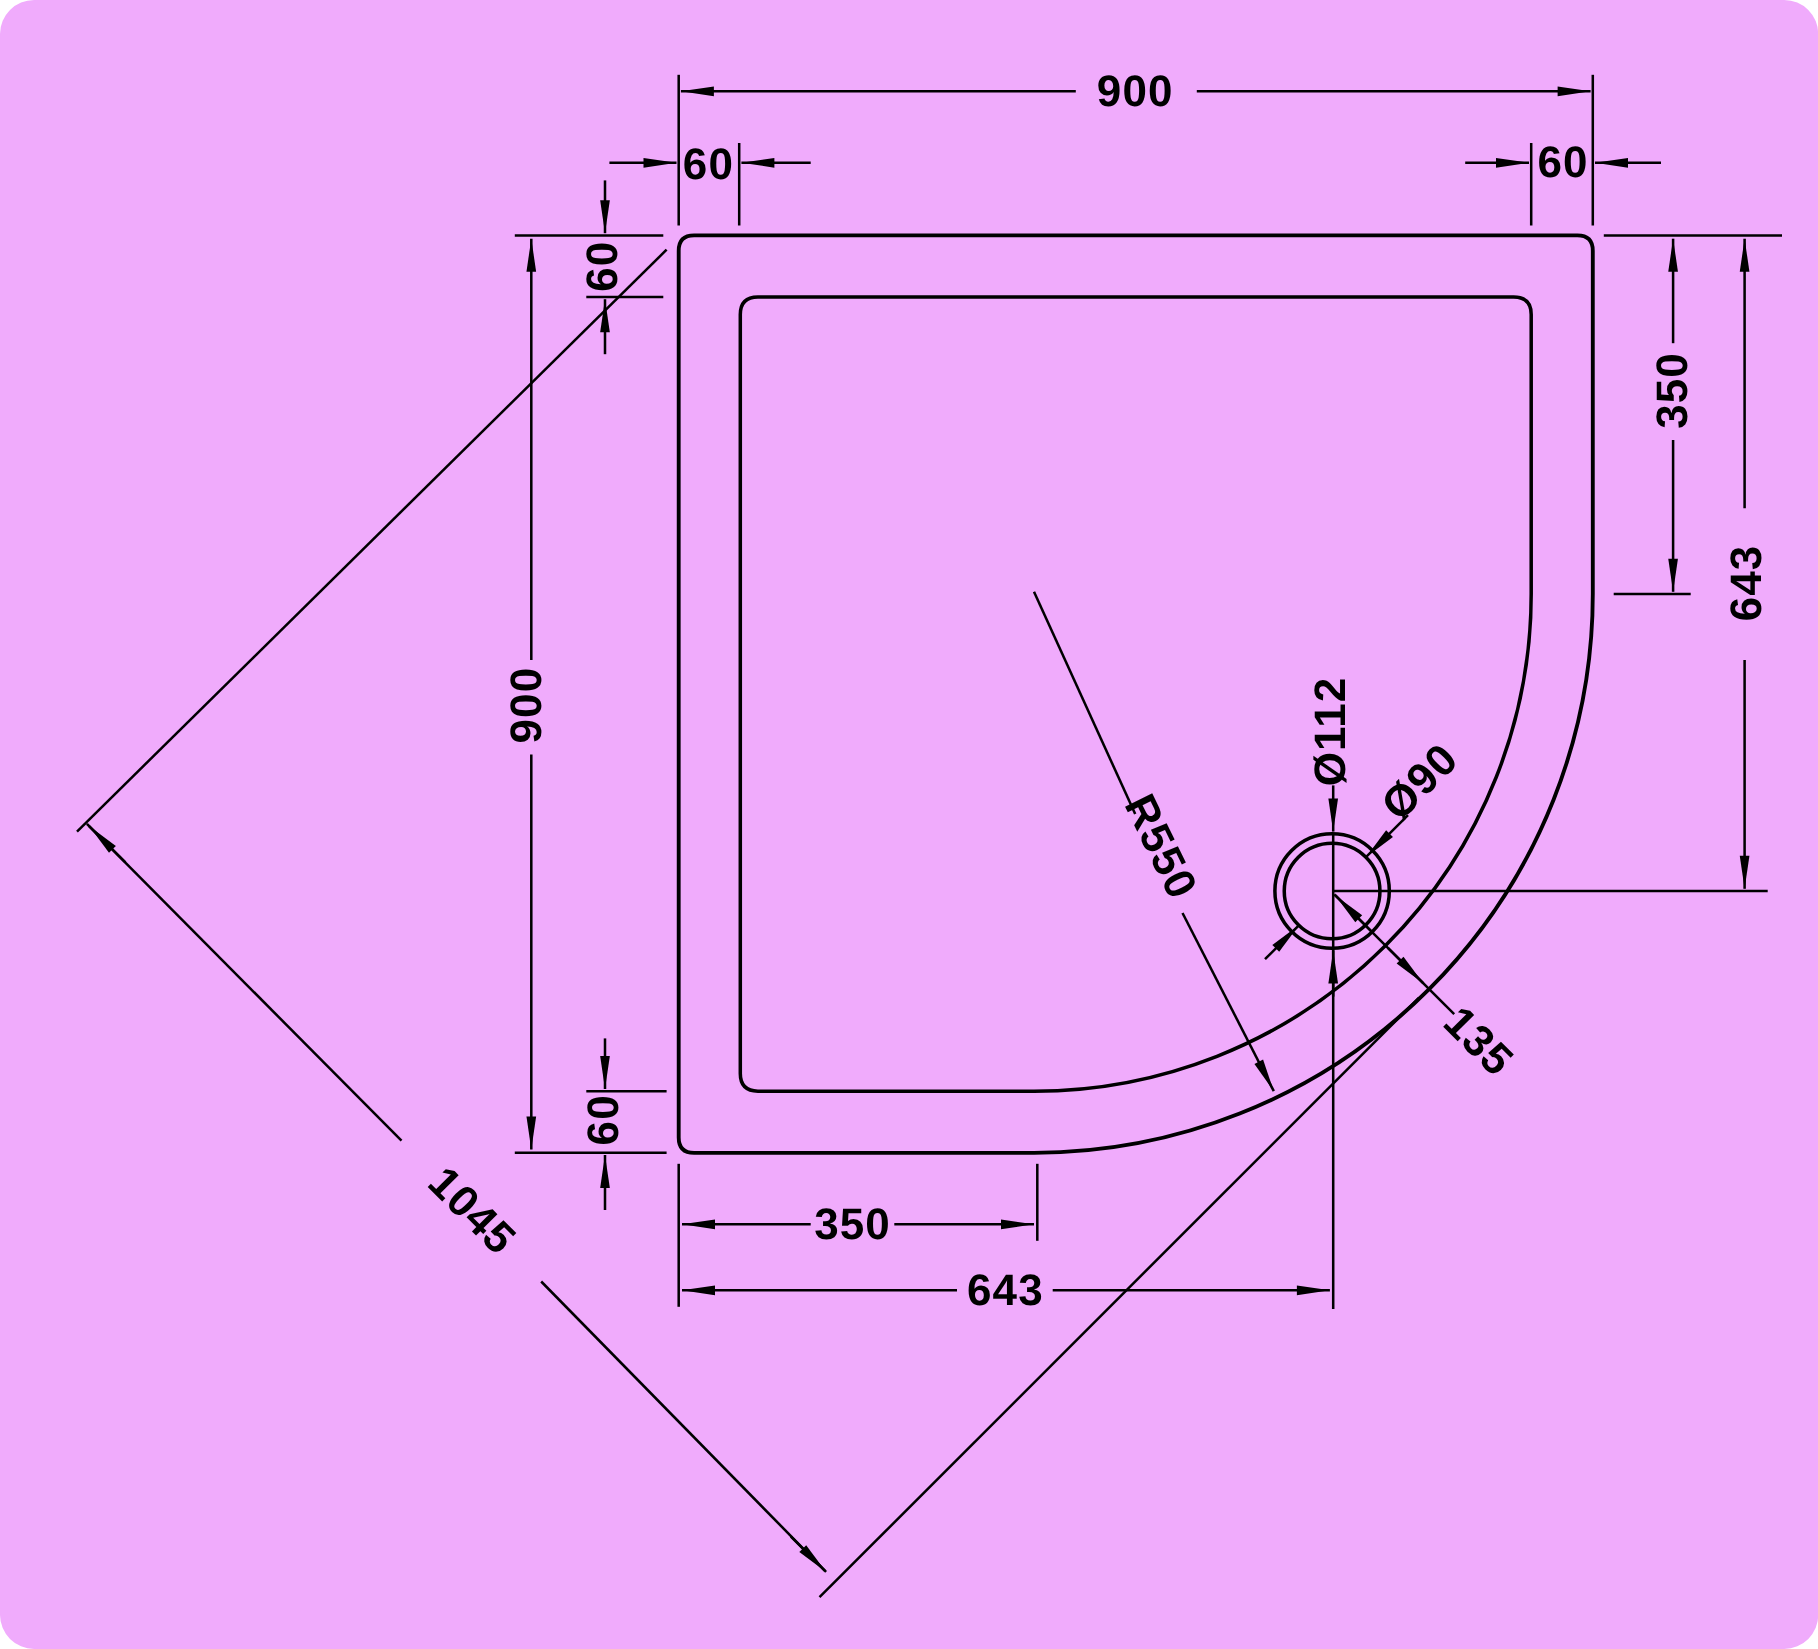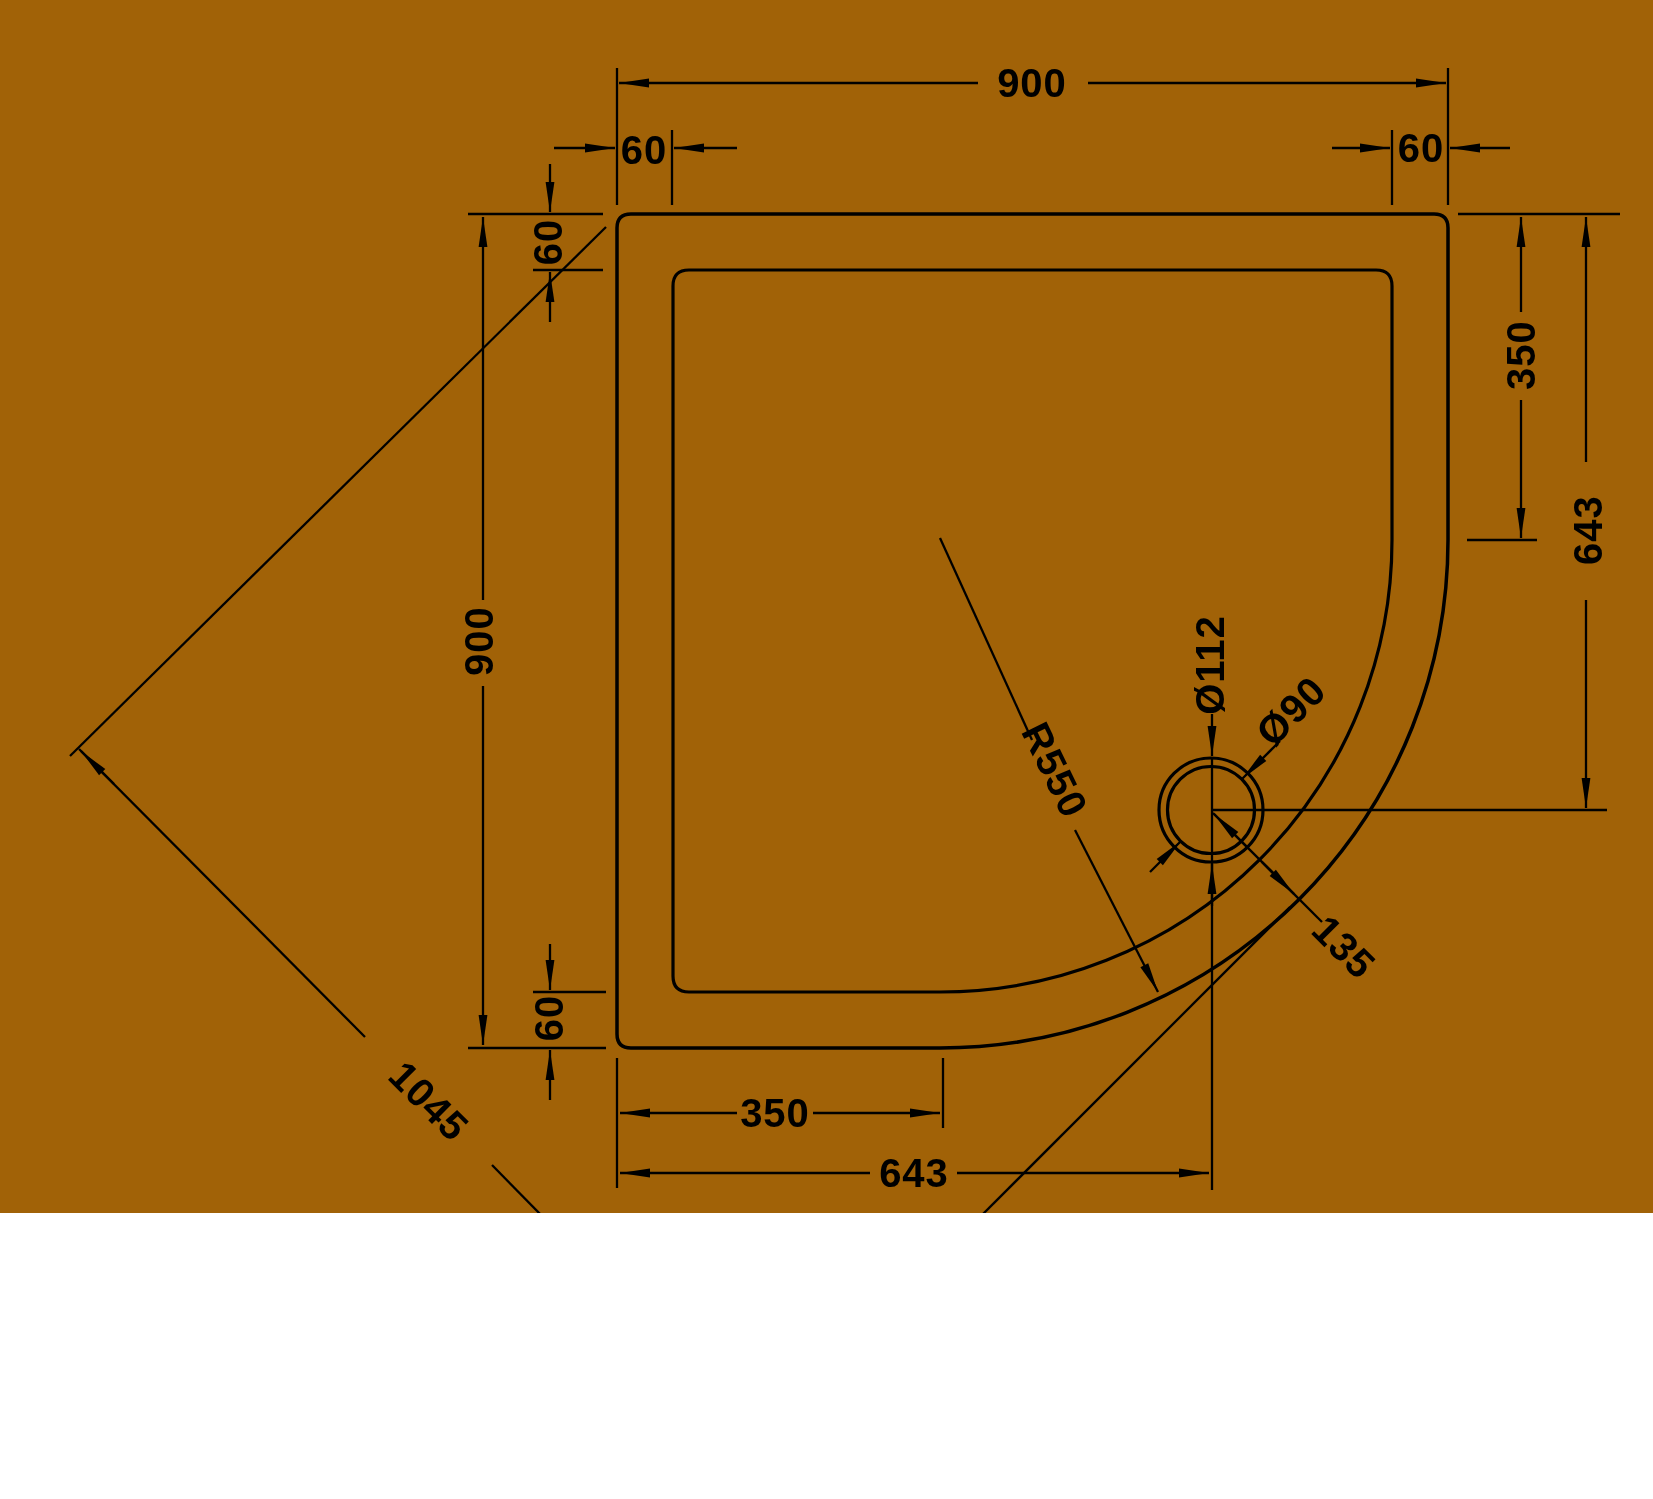--- a/index.html
+++ b/index.html
@@ -1,21 +1,22 @@
 <!DOCTYPE html>
 <html><head>
 <meta charset="utf-8">
 <style>
   html,body{margin:0;padding:0;background:#ffffff;}
   .canvas{
     position:relative;
-    width:1653px;height:1213px;
-    background:#a16207;
+    width:1653px;height:1499px;
+    background:#f0abfc;
     overflow:hidden;
     font-family:"Liberation Sans", sans-serif;
+    border-radius:31px;
   }
   .canvas svg{position:absolute;left:0;top:0;}
   .outline{fill:none;stroke:#000;stroke-width:3.5px;stroke-linecap:round;}
   .rim{fill:none;stroke:#000;stroke-width:3.2px;stroke-linecap:round;}
   .drain{fill:none;stroke:#000;stroke-width:3.2px;}
   .dim line{stroke:#000;stroke-width:2.3px;}
   .lbl{
     position:absolute;
     transform:translate(-50%,-50%) rotate(var(--r,0deg));
     font-weight:700;font-size:40px;line-height:1;

